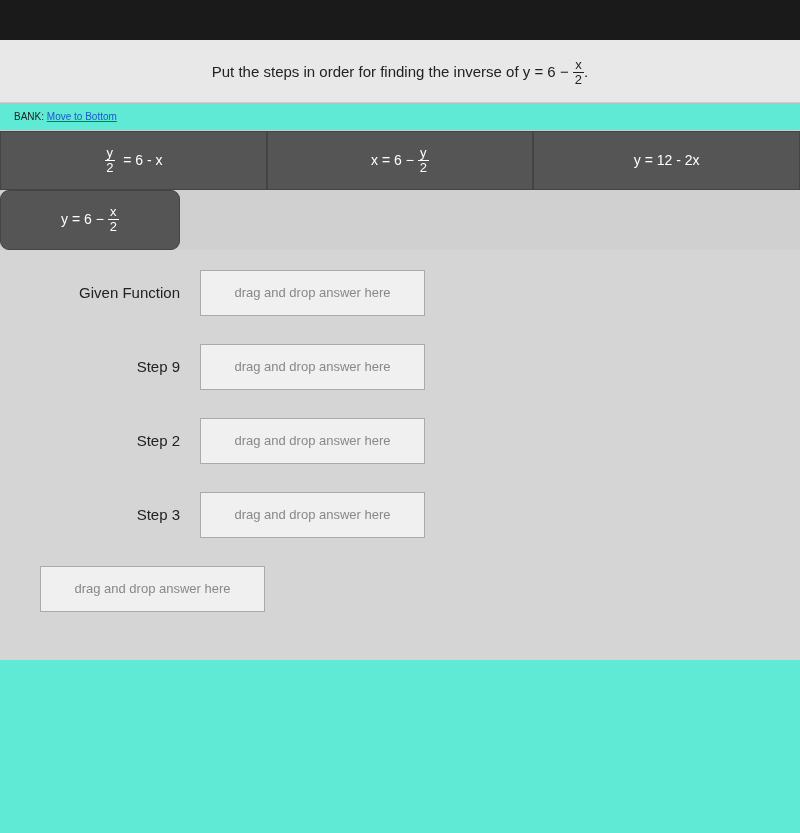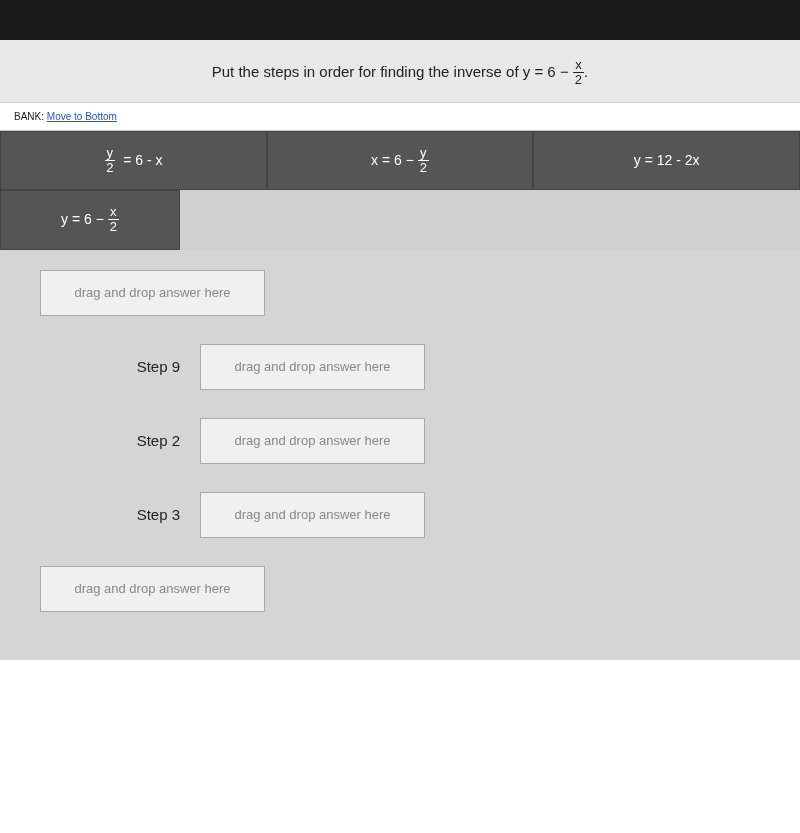--- a/index.html
+++ b/index.html
@@ -12,21 +12,21 @@
       display: flex;
       flex-direction: column;
     }
 
     .top-bar {
       background-color: #1a1a1a;
       height: 40px;
     }
 
     .main-content {
-      background-color: #ffffff;
+      background-color: #5eead4;
       flex: 1;
       padding: 0;
     }
 
     .question-header {
       background-color: #e8e8e8;
       padding: 18px 20px 14px 20px;
       text-align: center;
       font-size: 15px;
       color: #222;
@@ -168,34 +168,35 @@
           <span class="den">2</span>
         </span>
       </span>
     </div>
     <div class="bank-tile">
       <span>y = 12 - 2x</span>
     </div>
   </div>
 
   <div class="bank-row-2 answer-bank">
-    <div class="bank-tile" style="max-width:200px; flex:none;">
+    <div class="bank-tile" style="max-width:200px; flex:none;border-radius:9px;">
       <span>
         y = 6 −
         <span class="frac-inline">
           <span class="num">x</span>
           <span class="den">2</span>
         </span>
       </span>
     </div>
   </div>
 
   <div class="steps-area">
 
     <div class="step-row">
+      <div class="step-label">Given Function</div>
       <div class="drop-zone">
         <span>drag and drop answer here</span>
       </div>
     </div>
 
     <div class="step-row">
       <div class="step-label">Step 9</div>
       <div class="drop-zone">
         <span>drag and drop answer here</span>
       </div>

